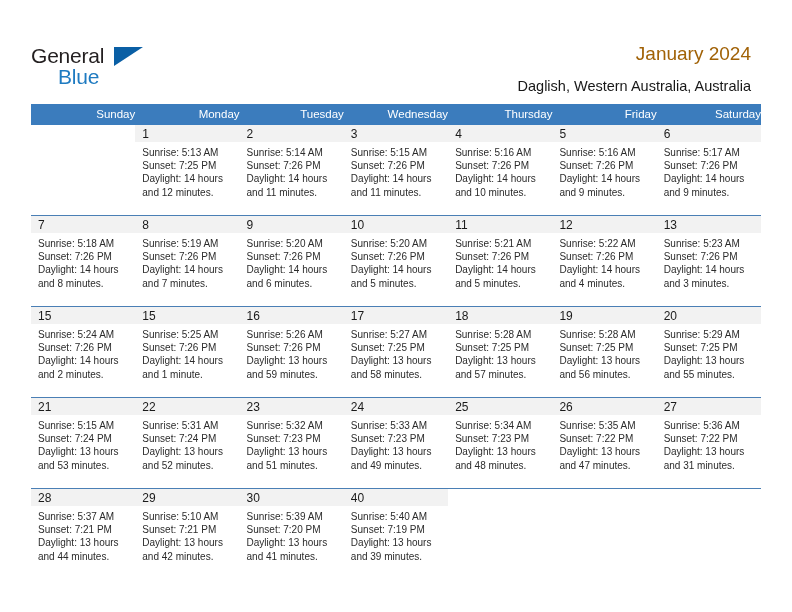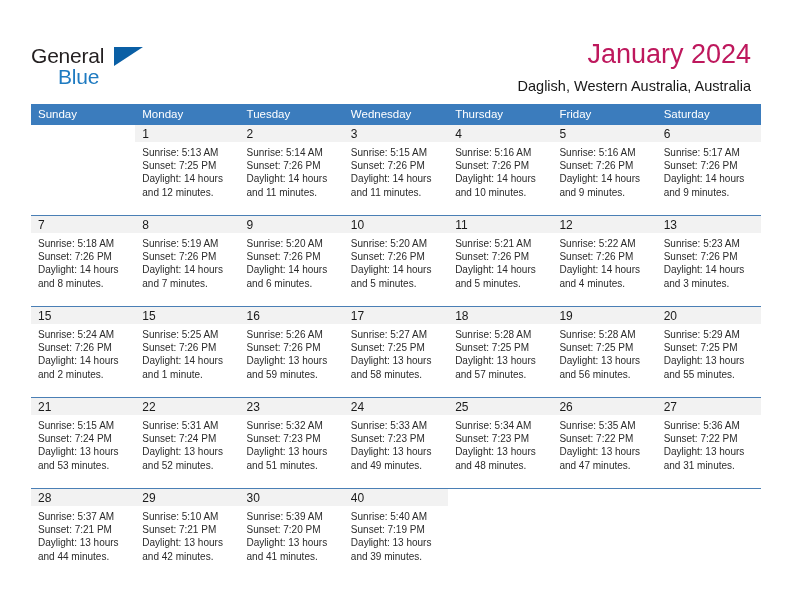--- a/index.html
+++ b/index.html
@@ -57,22 +57,22 @@
     border-bottom: 19px solid transparent;
   }
 
   .title-block {
     position: absolute;
     right: 33px;
     top: 30px;
     text-align: right;
   }
   .cal-title {
-    font-size: 27px;
-    color: #be185d;
+    font-size: 19px;
+    color: #a16207;
     line-height: 32px;
     white-space: nowrap;
   }
   .cal-subtitle {
     margin-top: 7px;
     font-size: 14.5px;
     color: #181818;
     line-height: 18px;
     white-space: nowrap;
     padding-left: 28px;
@@ -87,21 +87,21 @@
     border-collapse: collapse;
     table-layout: fixed;
   }
   .cal-table col { width: 104.28px; }
 
   thead th {
     background: #3b7cbd;
     color: #ffffff;
     font-size: 11.5px;
     font-weight: normal;
-    text-align: left;
+    text-align: right;
     padding: 5px 0 5px 7px;
     height: 21px;
     line-height: 11px;
   }
 
   td.daycell {
     vertical-align: top;
     padding: 0;
     height: 90px;
   }

